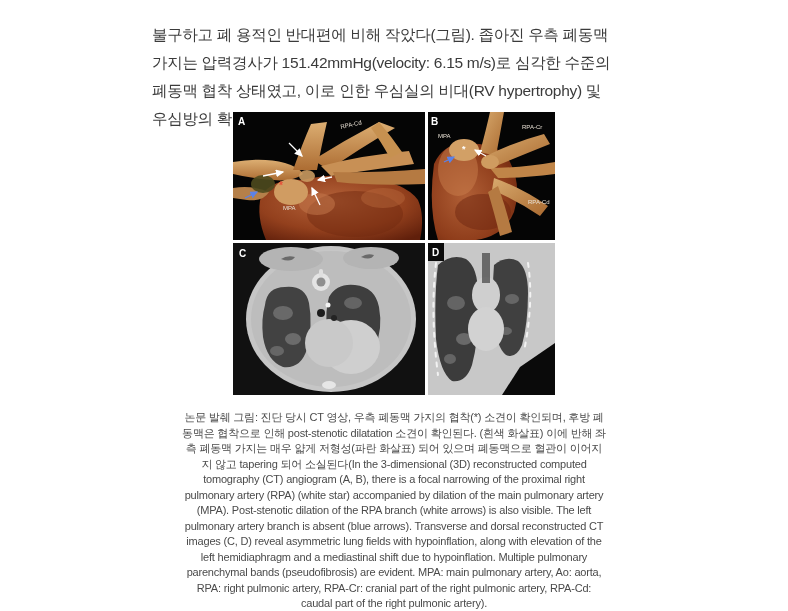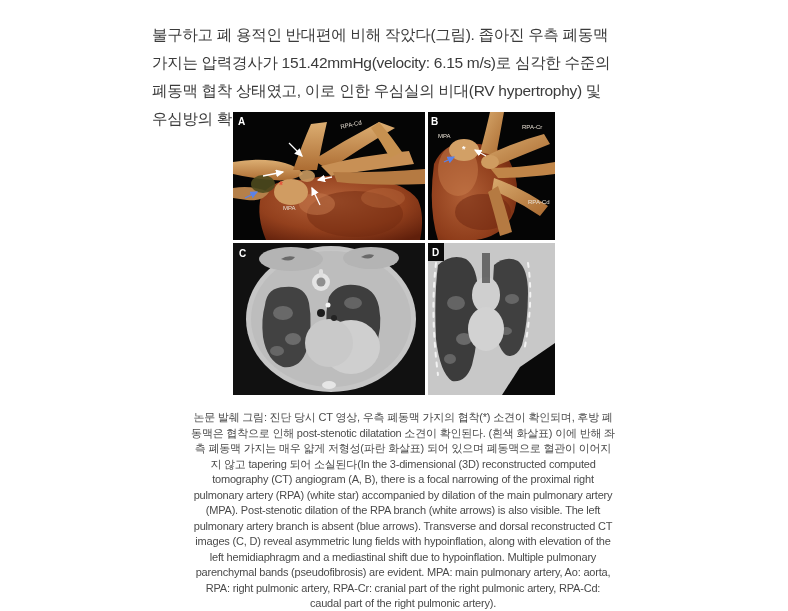--- a/index.html
+++ b/index.html
@@ -15,21 +15,20 @@
   .figure{
     position:absolute;left:233px;top:112px;width:322px;height:283px;
     display:grid;grid-template-columns:192px 127px;grid-template-rows:128px 152px;
     gap:3px;background:#ffffff;
   }
   .figure svg{display:block;width:100%;height:100%;}
   .caption{
     position:absolute;top:399px;left:182px;width:424px;
     text-align:center;font-size:11px;line-height:15.5px;color:#4a4a4a;
     letter-spacing:-0.2px;
-    margin-left:9px;
   }
   .panel-label{font-weight:bold;}
 </style>
 </head>
 <body>
 
 <p class="article-text">불구하고 폐 용적인 반대편에 비해 작았다(그림). 좁아진 우측 폐동맥 가지는 압력경사가 151.42mmHg(velocity: 6.15 m/s)로 심각한 수준의 폐동맥 협착 상태였고, 이로 인한 우심실의 비대(RV hypertrophy) 및 우심방의 확장도 동반된 상태였다.</p>
 
 <div class="figure">
 

